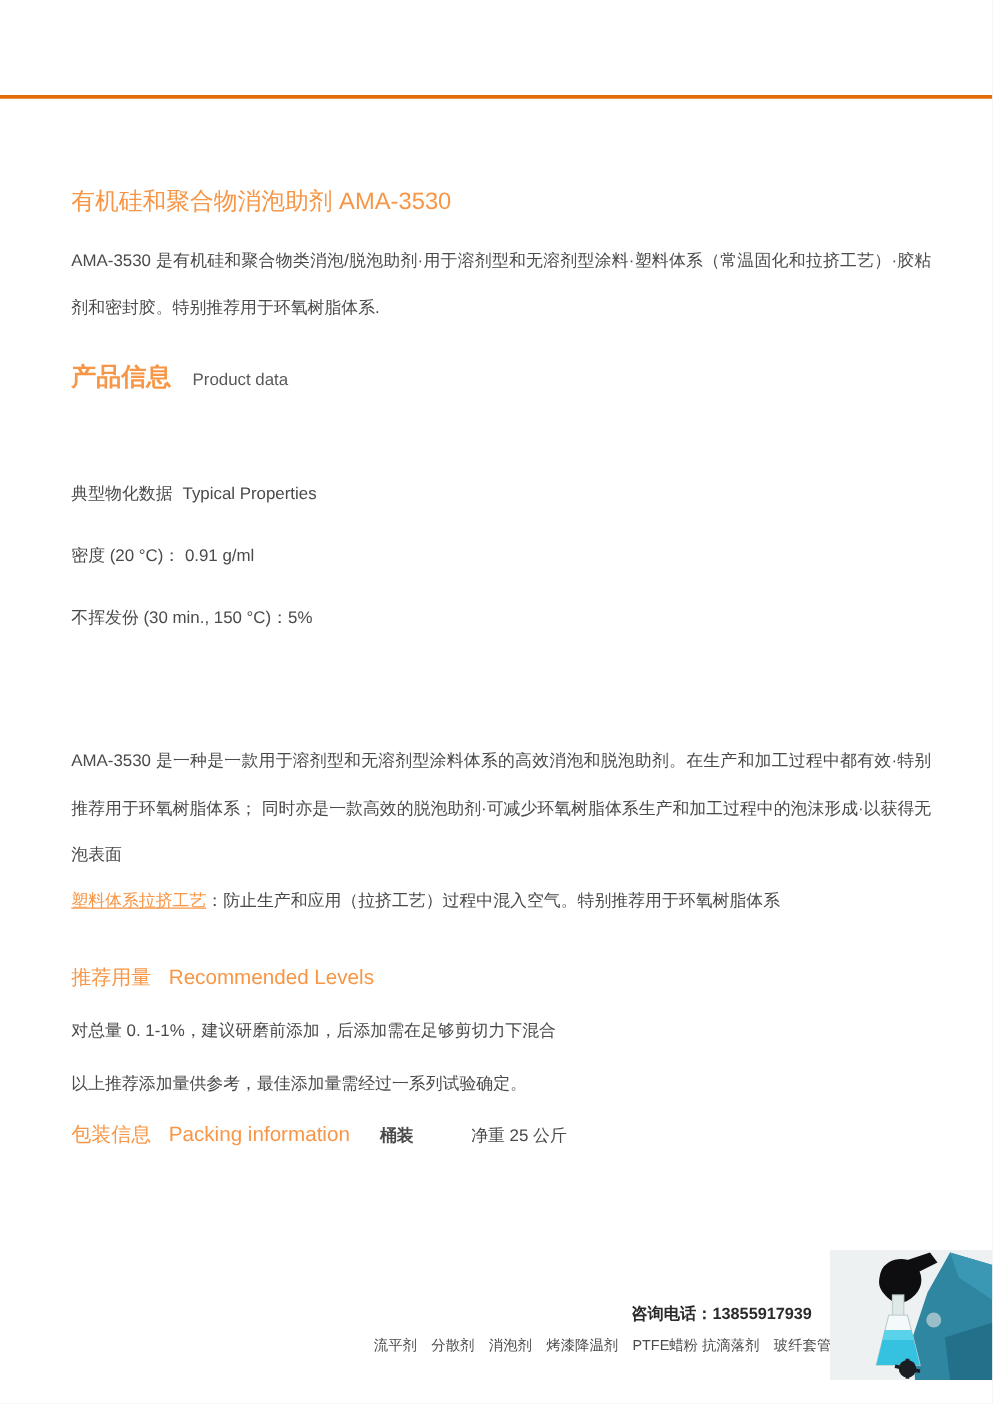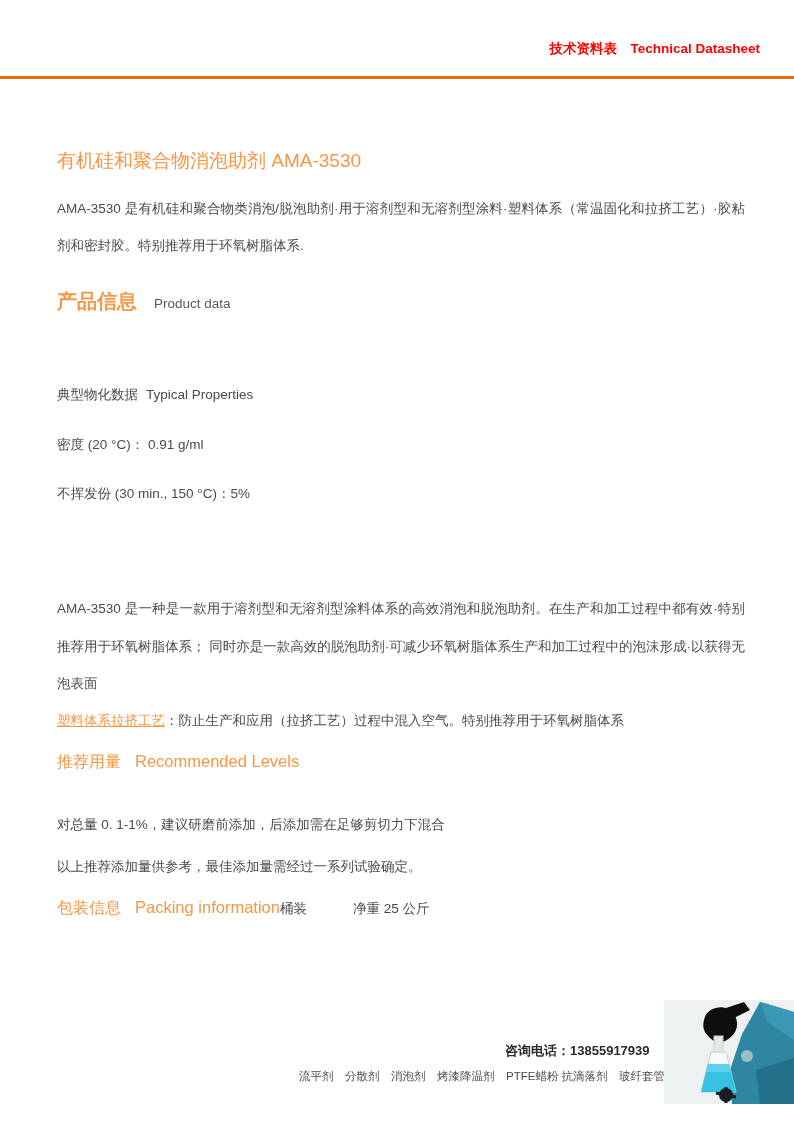--- a/index.html
+++ b/index.html
@@ -26,25 +26,20 @@
   .footer-phone{left:505px;top:1042px;font-size:13px;font-weight:bold;color:#2b2b2b;}
   .footer-products{left:299px;top:1069px;font-size:11.5px;color:#4a4a4a;}
   .photo{left:664px;top:1000px;width:130px;height:104px;}
 </style>
 </head>
 <body>
 
 <div class="page">
 
 
-  <div class="abs header-red" style="right:34px;top:40px;">
-    <span>技术资料表</span>
-    <span style="display:inline-block;width:6px;"></span>
-    <span>Technical Datasheet</span>
-  </div>
 
   <div class="abs rule"></div>
 
   <div class="abs title">有机硅和聚合物消泡助剂 AMA-3530</div>
 
   <div class="abs para" style="top:190px;">AMA-3530 是有机硅和聚合物类消泡/脱泡助剂·用于溶剂型和无溶剂型涂料·塑料体系（常温固化和拉挤工艺）·胶粘剂和密封胶。特别推荐用于环氧树脂体系.</div>
 
   <div class="abs row" style="left:57px;top:288px;">
     <span class="orange h-zh">产品信息</span>
     <span class="muted h-en">Product data</span>
@@ -60,31 +55,31 @@
 
   <div class="abs body-line" style="left:57px;top:485px;">不挥发份 (30 min., 150 °C)：5%</div>
 
 
   <div class="abs para" style="top:590px;line-height:37.5px;">AMA-3530 是一种是一款用于溶剂型和无溶剂型涂料体系的高效消泡和脱泡助剂。在生产和加工过程中都有效·特别推荐用于环氧树脂体系； 同时亦是一款高效的脱泡助剂·可减少环氧树脂体系生产和加工过程中的泡沫形成·以获得无泡表面</div>
 
   <div class="abs body-line" style="left:57px;top:712px;">
     <span class="orange underline-orange">塑料体系拉挤工艺</span><span class="dark">：防止生产和应用（拉挤工艺）过程中混入空气。特别推荐用于环氧树脂体系</span>
   </div>
 
-  <div class="abs row" style="left:57px;top:752px;justify-content:space-between;">
+  <div class="abs row" style="left:57px;top:772px;justify-content:space-between;">
     <span class="orange big-zh">推荐用量</span>
     <span class="orange big-en">Recommended Levels</span>
   </div>
   <div class="abs body-line" style="left:57px;top:816px;">对总量 0. 1-1%，建议研磨前添加，后添加需在足够剪切力下混合</div>
   <div class="abs body-line" style="left:57px;top:858px;">以上推荐添加量供参考，最佳添加量需经过一系列试验确定。</div>
 
   <div class="abs row" style="left:57px;top:898px;">
     <span class="orange big-zh">包装信息</span>
     <span class="orange big-en">Packing information</span>
-    <span class="dark" style="font-size:13.5px;margin-left:0;">桶装</span>
+    <span class="dark" style="font-size:13.5px;margin-left:24px;font-weight:bold;">桶装</span>
     <span class="dark" style="font-size:13.5px;margin-left:46px;">净重 25 公斤</span>
   </div>
 
   <div class="abs footer-phone">咨询电话：13855917939</div>
   <div class="abs footer-products">流平剂　分散剂　消泡剂　烤漆降温剂　PTFE蜡粉 抗滴落剂　玻纤套管玻纤布涂层　水性树脂</div>
 
   <div class="abs photo">
     <svg width="130" height="104" viewBox="0 0 130 104">
       <rect x="0" y="0" width="130" height="104" fill="#eef1f1"></rect>
 

